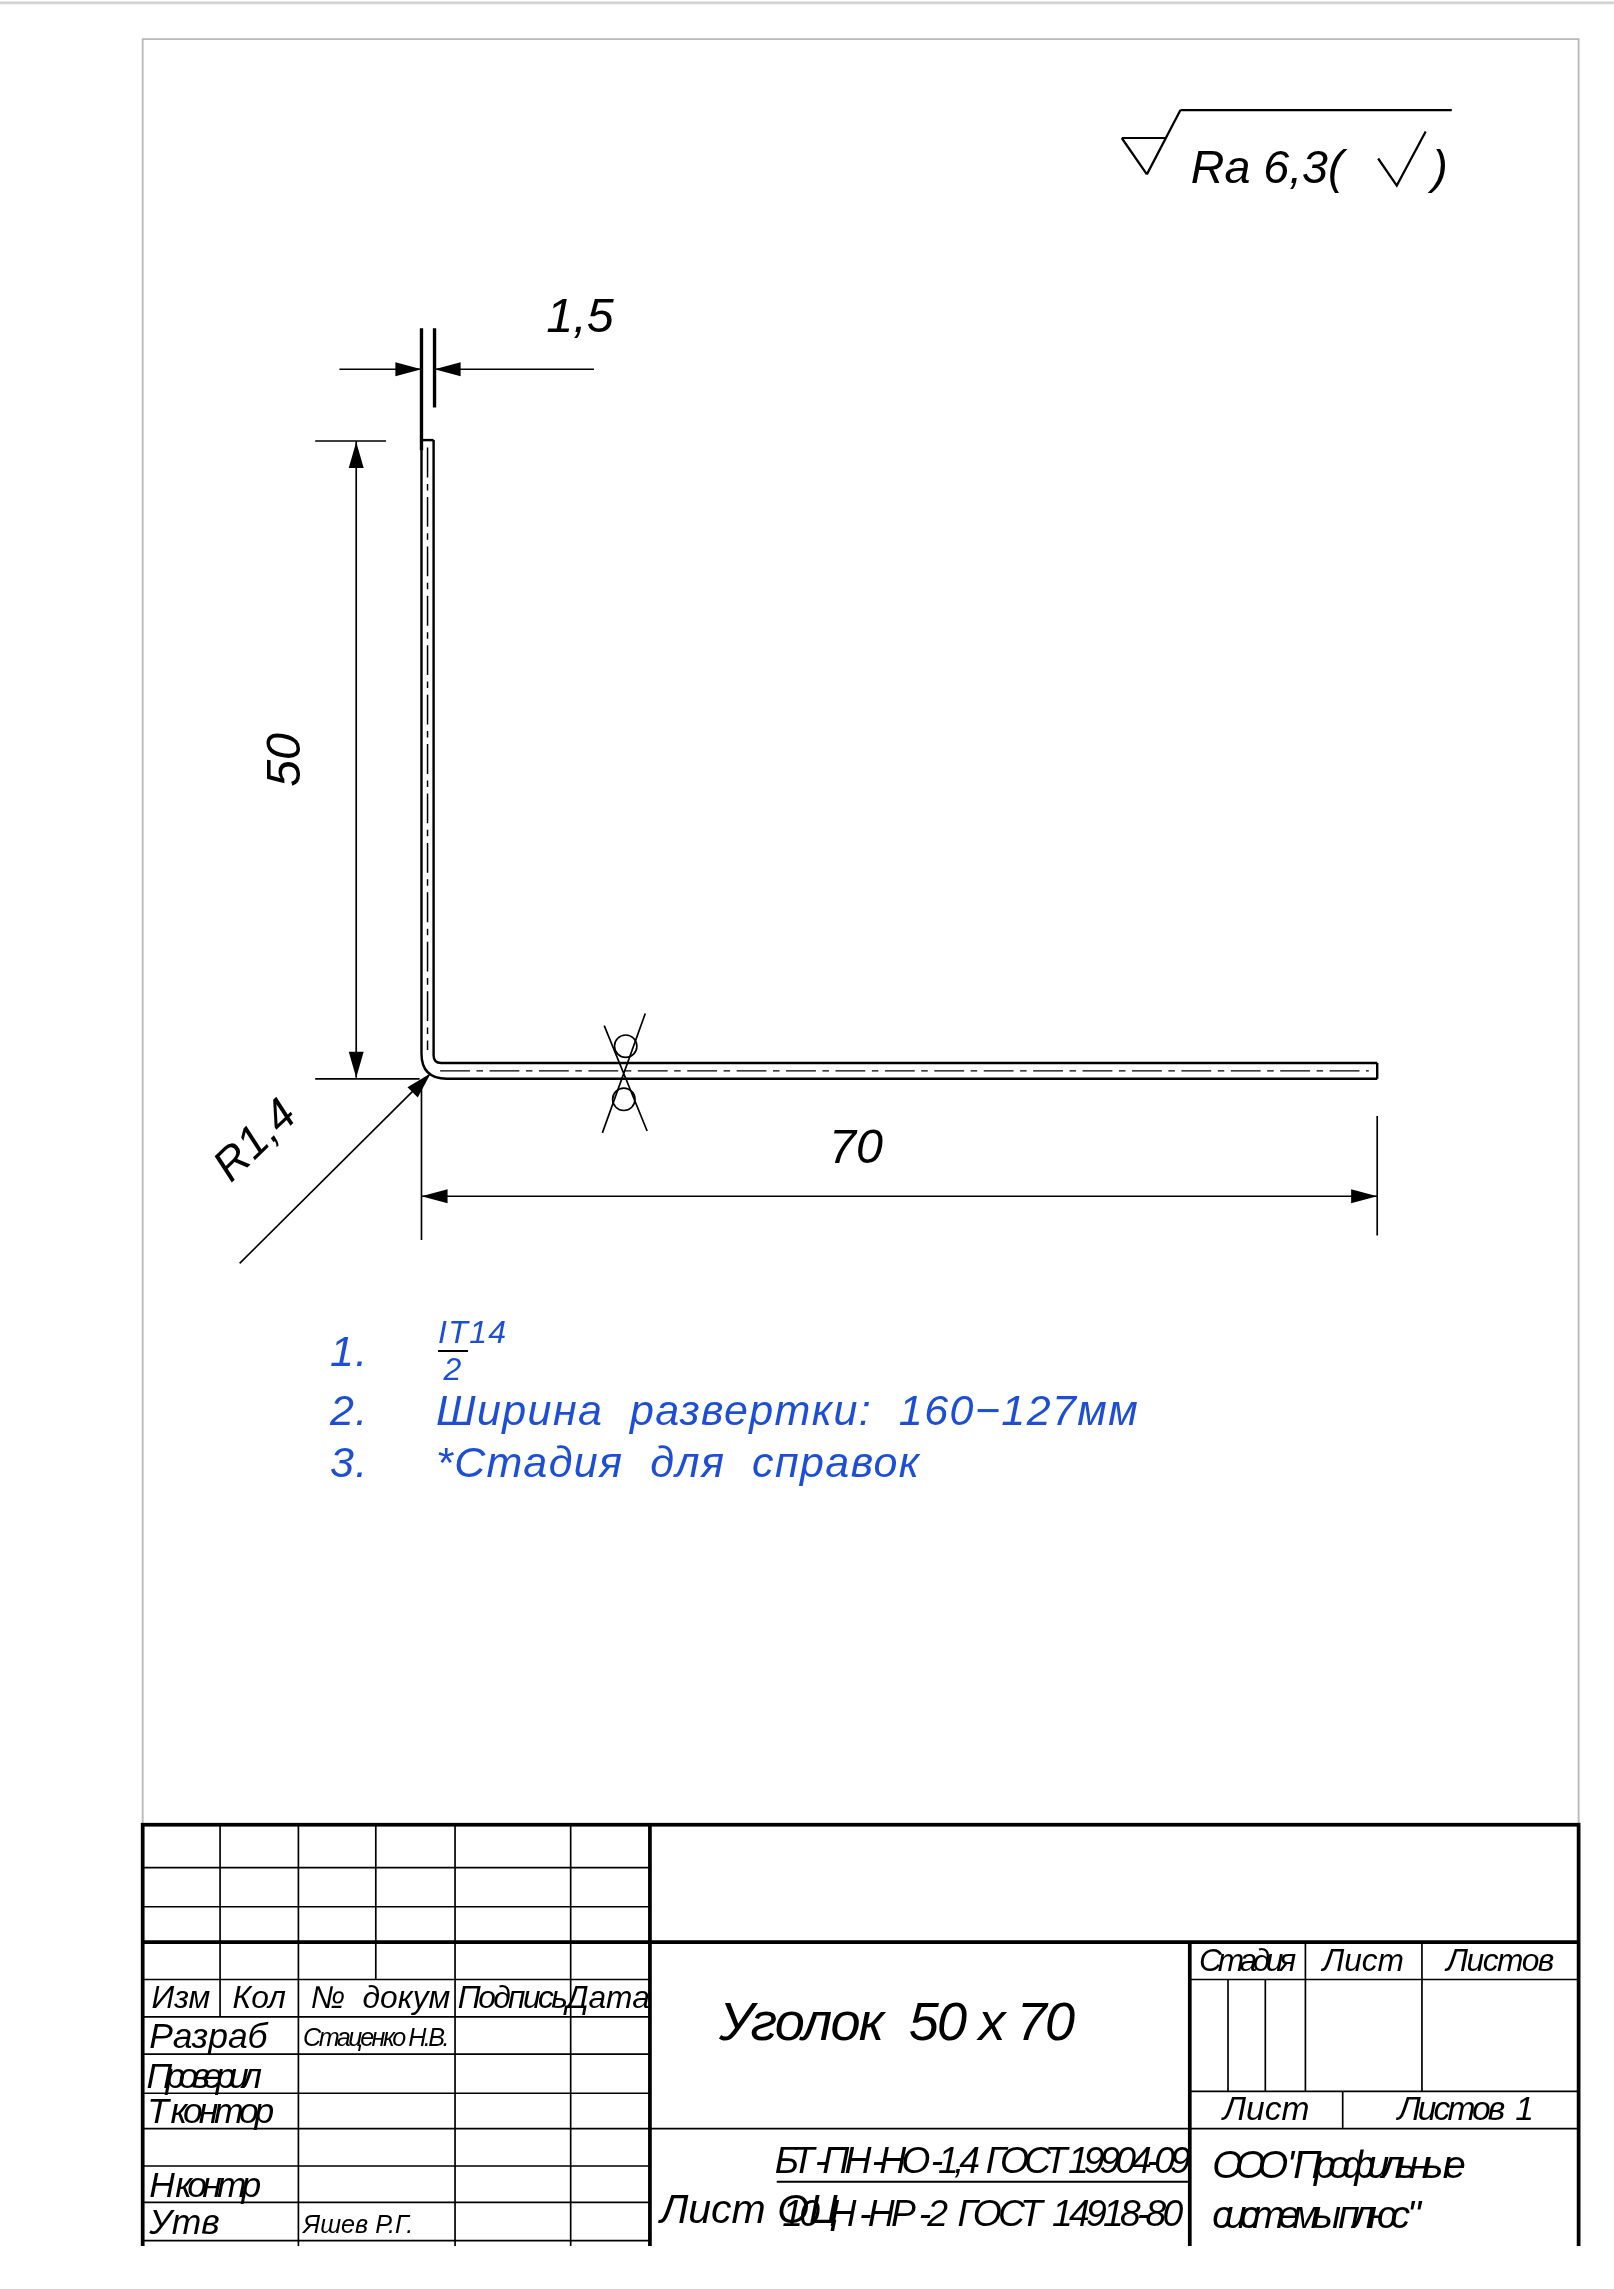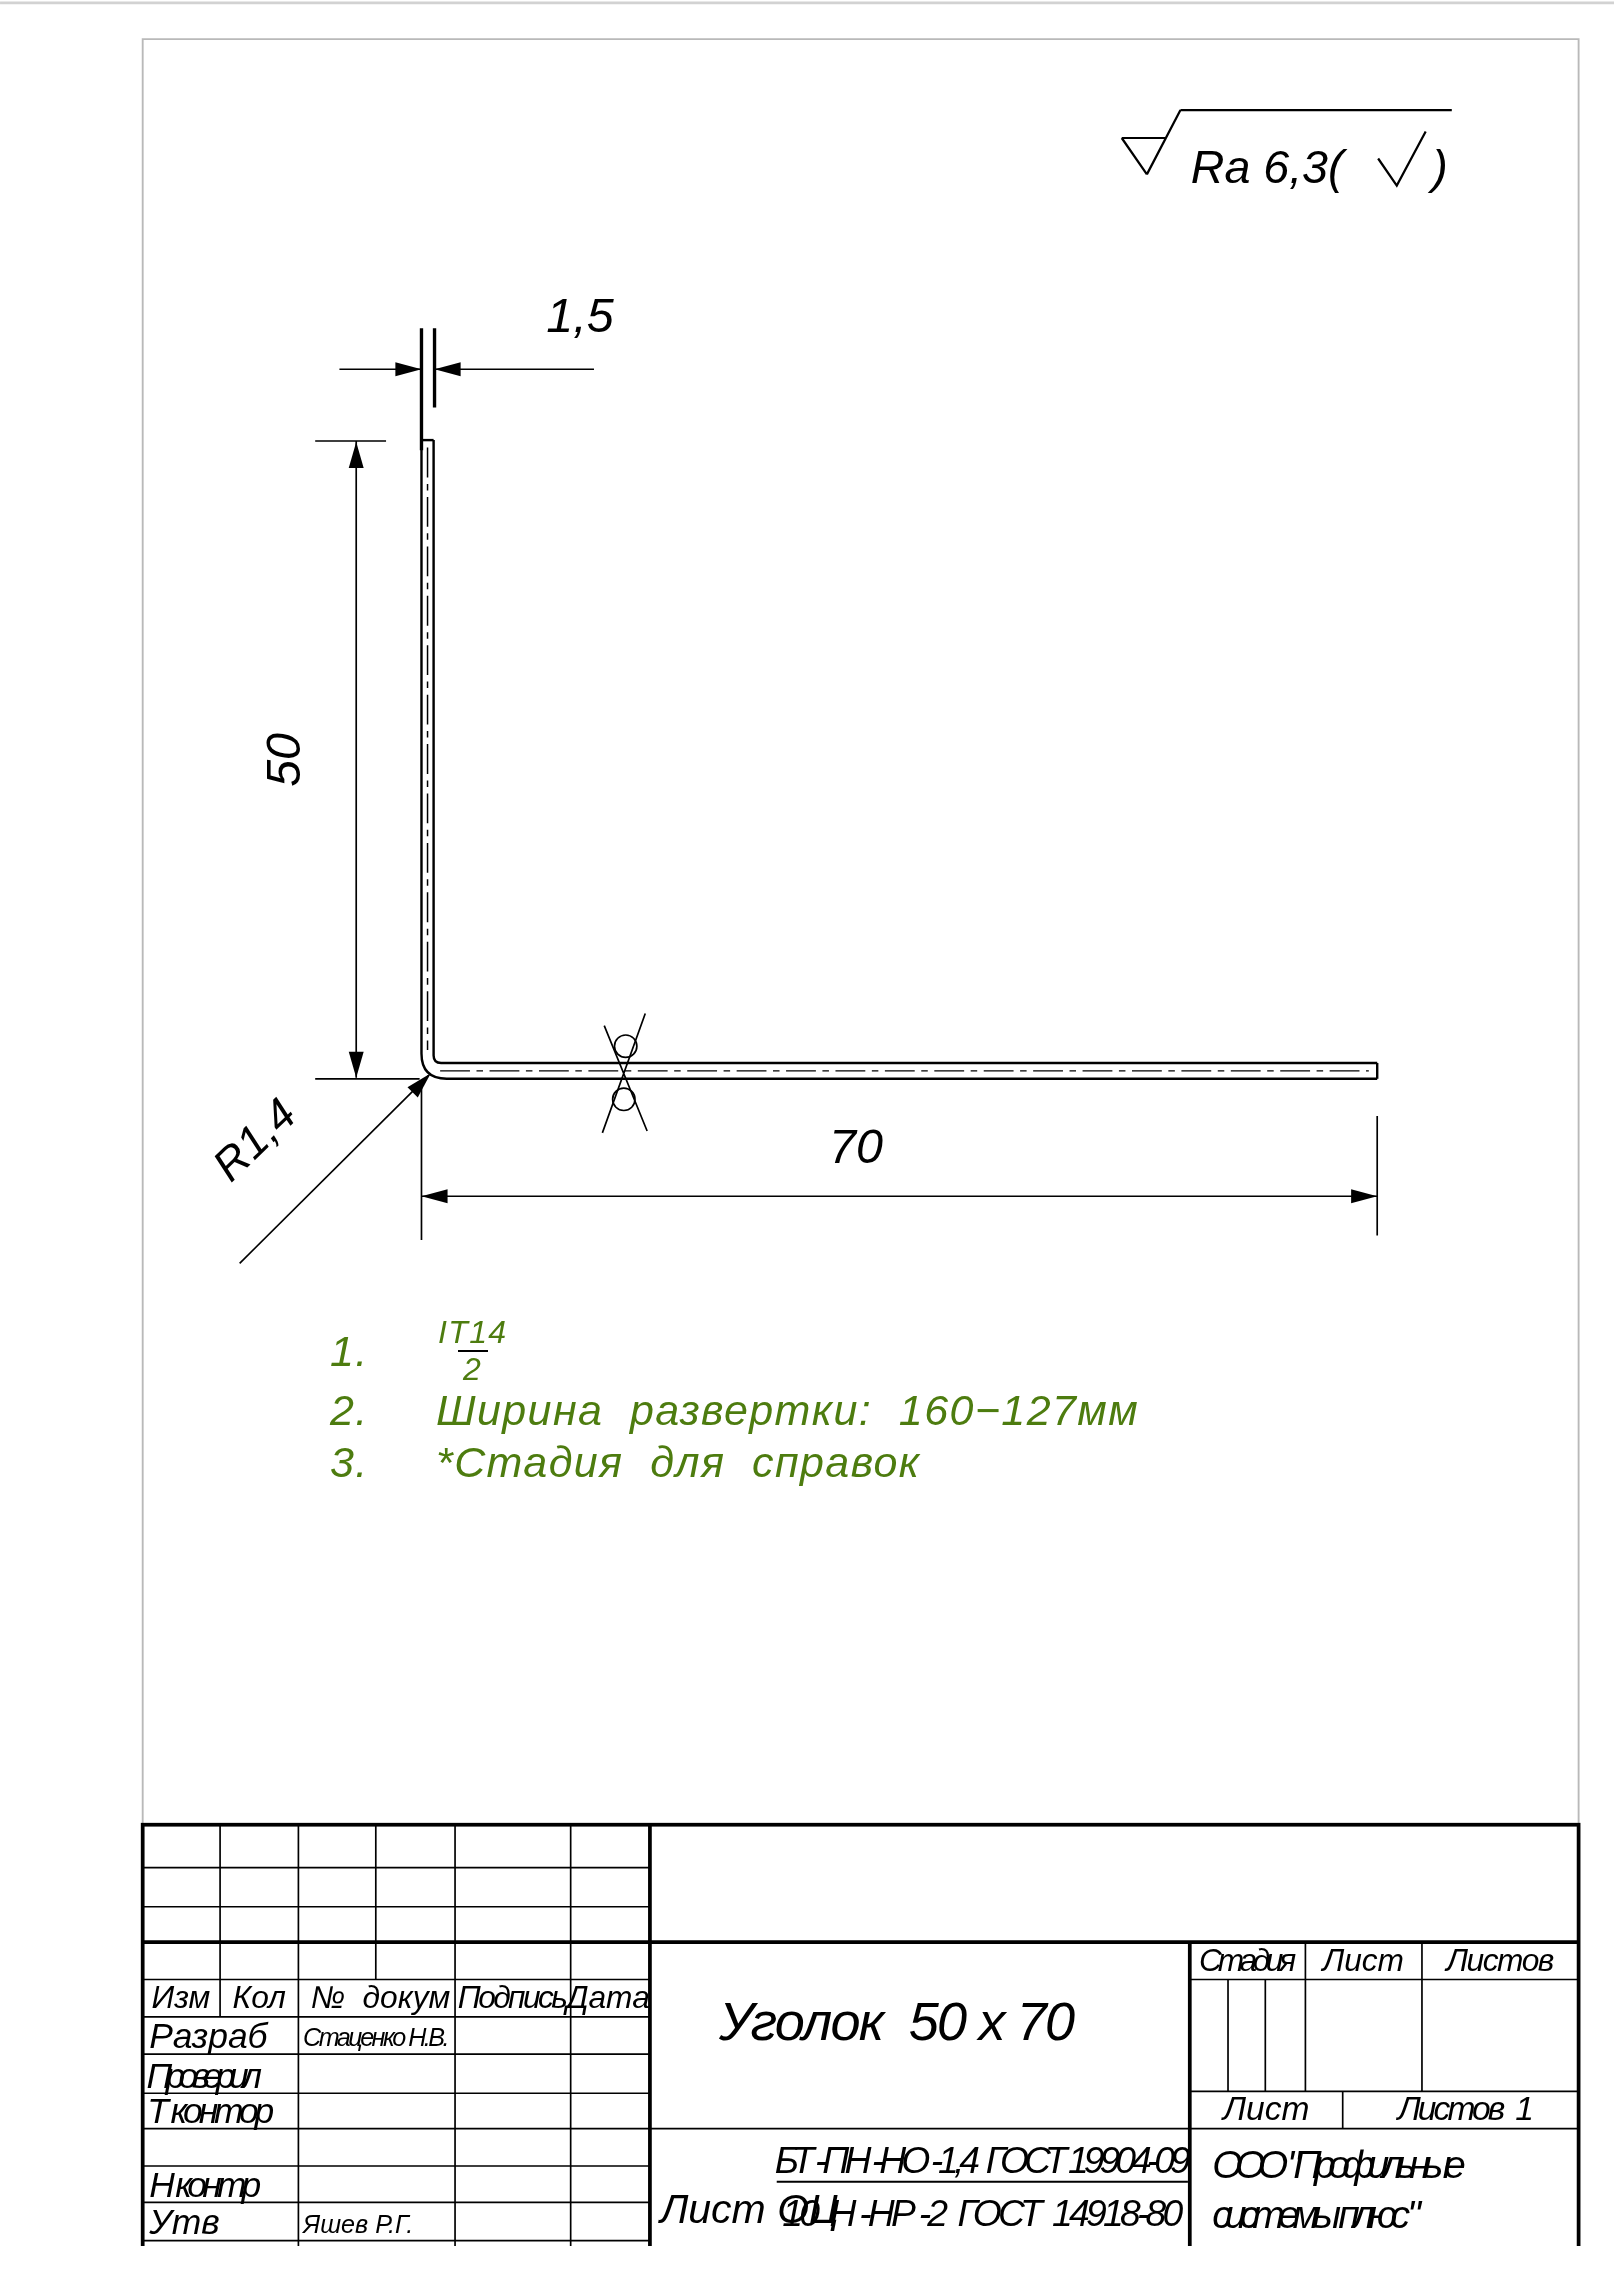--- a/index.html
+++ b/index.html
@@ -1,32 +1,32 @@
 <!DOCTYPE html>
 <html style="font-size:15px"><head>
 <meta charset="utf-8">
 <style>
   html,body{margin:0;padding:0;background:#ffffff;}
   #canvas{position:relative;width:1615px;height:2246px;background:#ffffff;overflow:hidden;
-          font-family:"Liberation Sans",sans-serif;color:#4d7c0f;}
+          font-family:"Liberation Sans",sans-serif;color:#1d4ed8;}
   svg{position:absolute;left:0;top:0;}
   svg text{font-family:"Liberation Sans",sans-serif;font-style:italic;fill:#000;white-space:pre;}
   .ln{stroke:#000;fill:none;}
   .thin{stroke-width:1.8;}
   .med{stroke-width:2.6;}
   .thick{stroke-width:4;}
   .ext{stroke-width:3.6;}
   .arrow{fill:#000;stroke:none;}
   .pagel{stroke:#b9b9b9;stroke-width:2;fill:none;}
   .topl{stroke:#d2d2d2;stroke-width:3;fill:none;}
   
   .note{position:absolute;left:330px;display:flex;font-style:italic;font-size:43px;
         letter-spacing:1.4px;white-space:pre;line-height:48px;}
   .note-num{width:106px;flex:0 0 106px;}
-  .frac{display:inline-flex;flex-direction:column;align-items:center;font-size:32px;
+  .frac{display:inline-flex;flex-direction:column;align-items:flex-start;font-size:32px;
         line-height:1.08;transform:translateY(-12px);margin-left:1.9px;}
   .frac .den{border-top:2.8px solid #000;padding:0 5.6px;}
 </style>
 </head>
 <body>
 
 <div id="canvas">
 
   <svg width="1615" height="2290" viewBox="0 0 1732 2456" xml:space="preserve">
 

